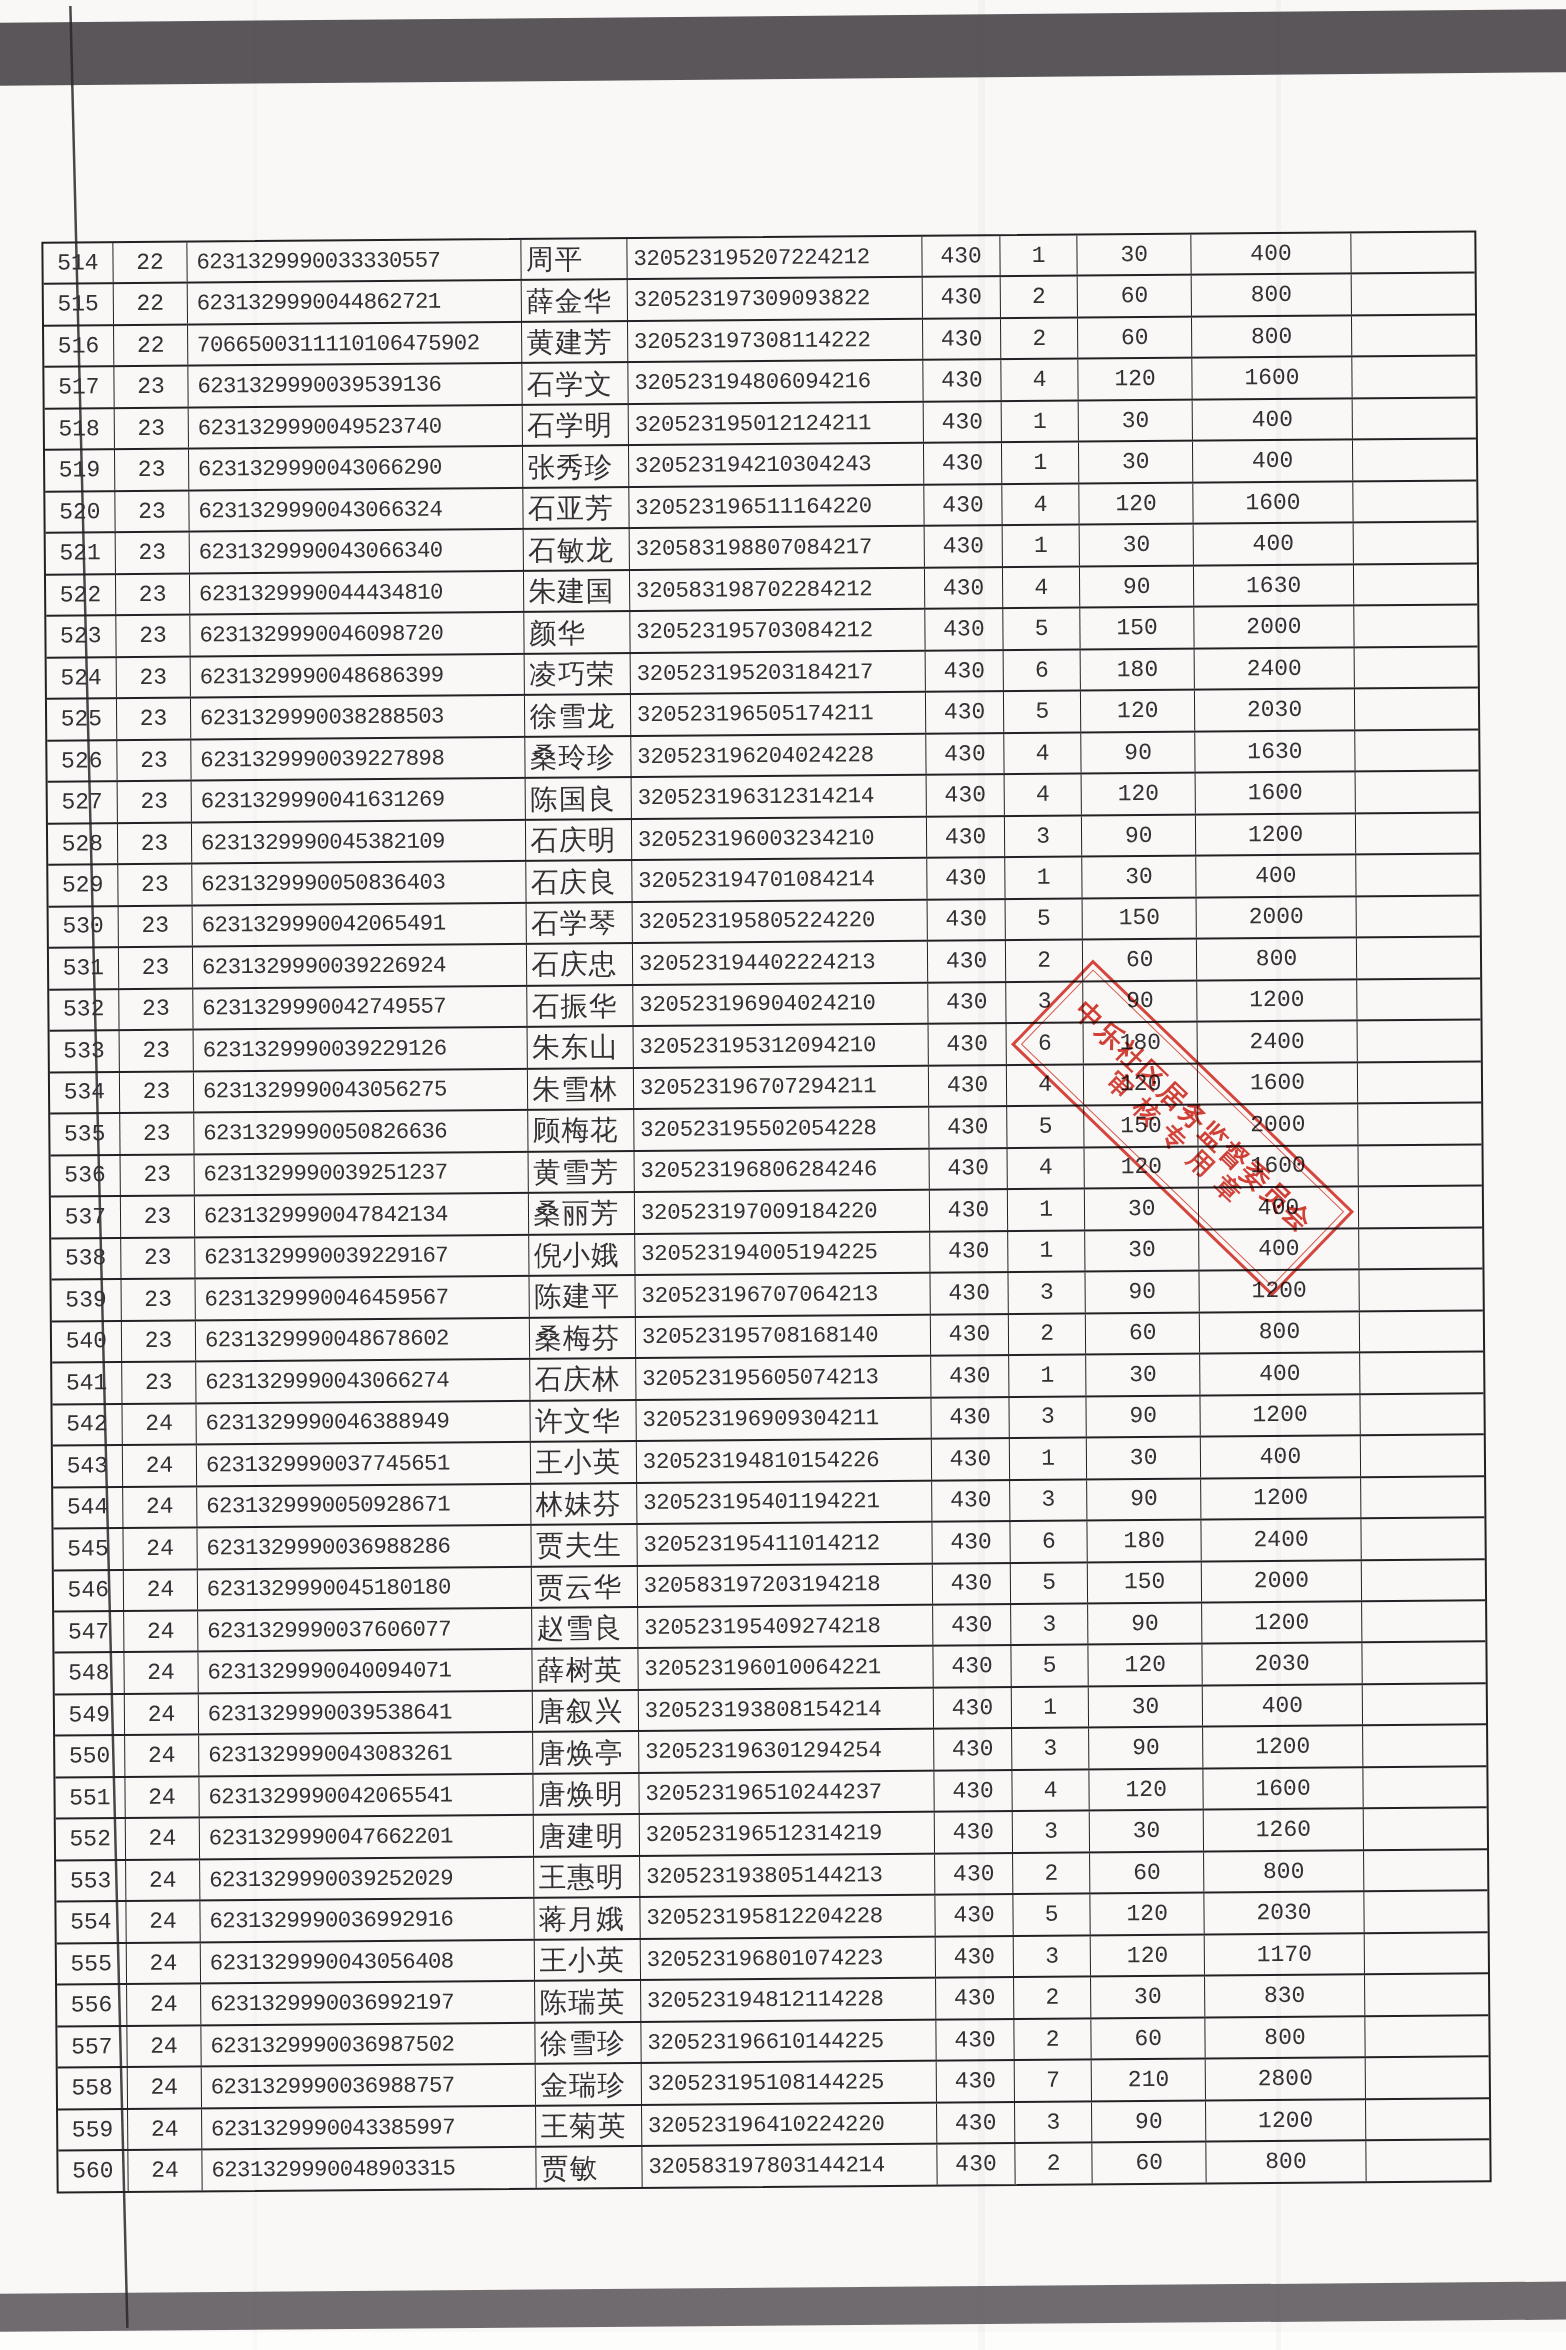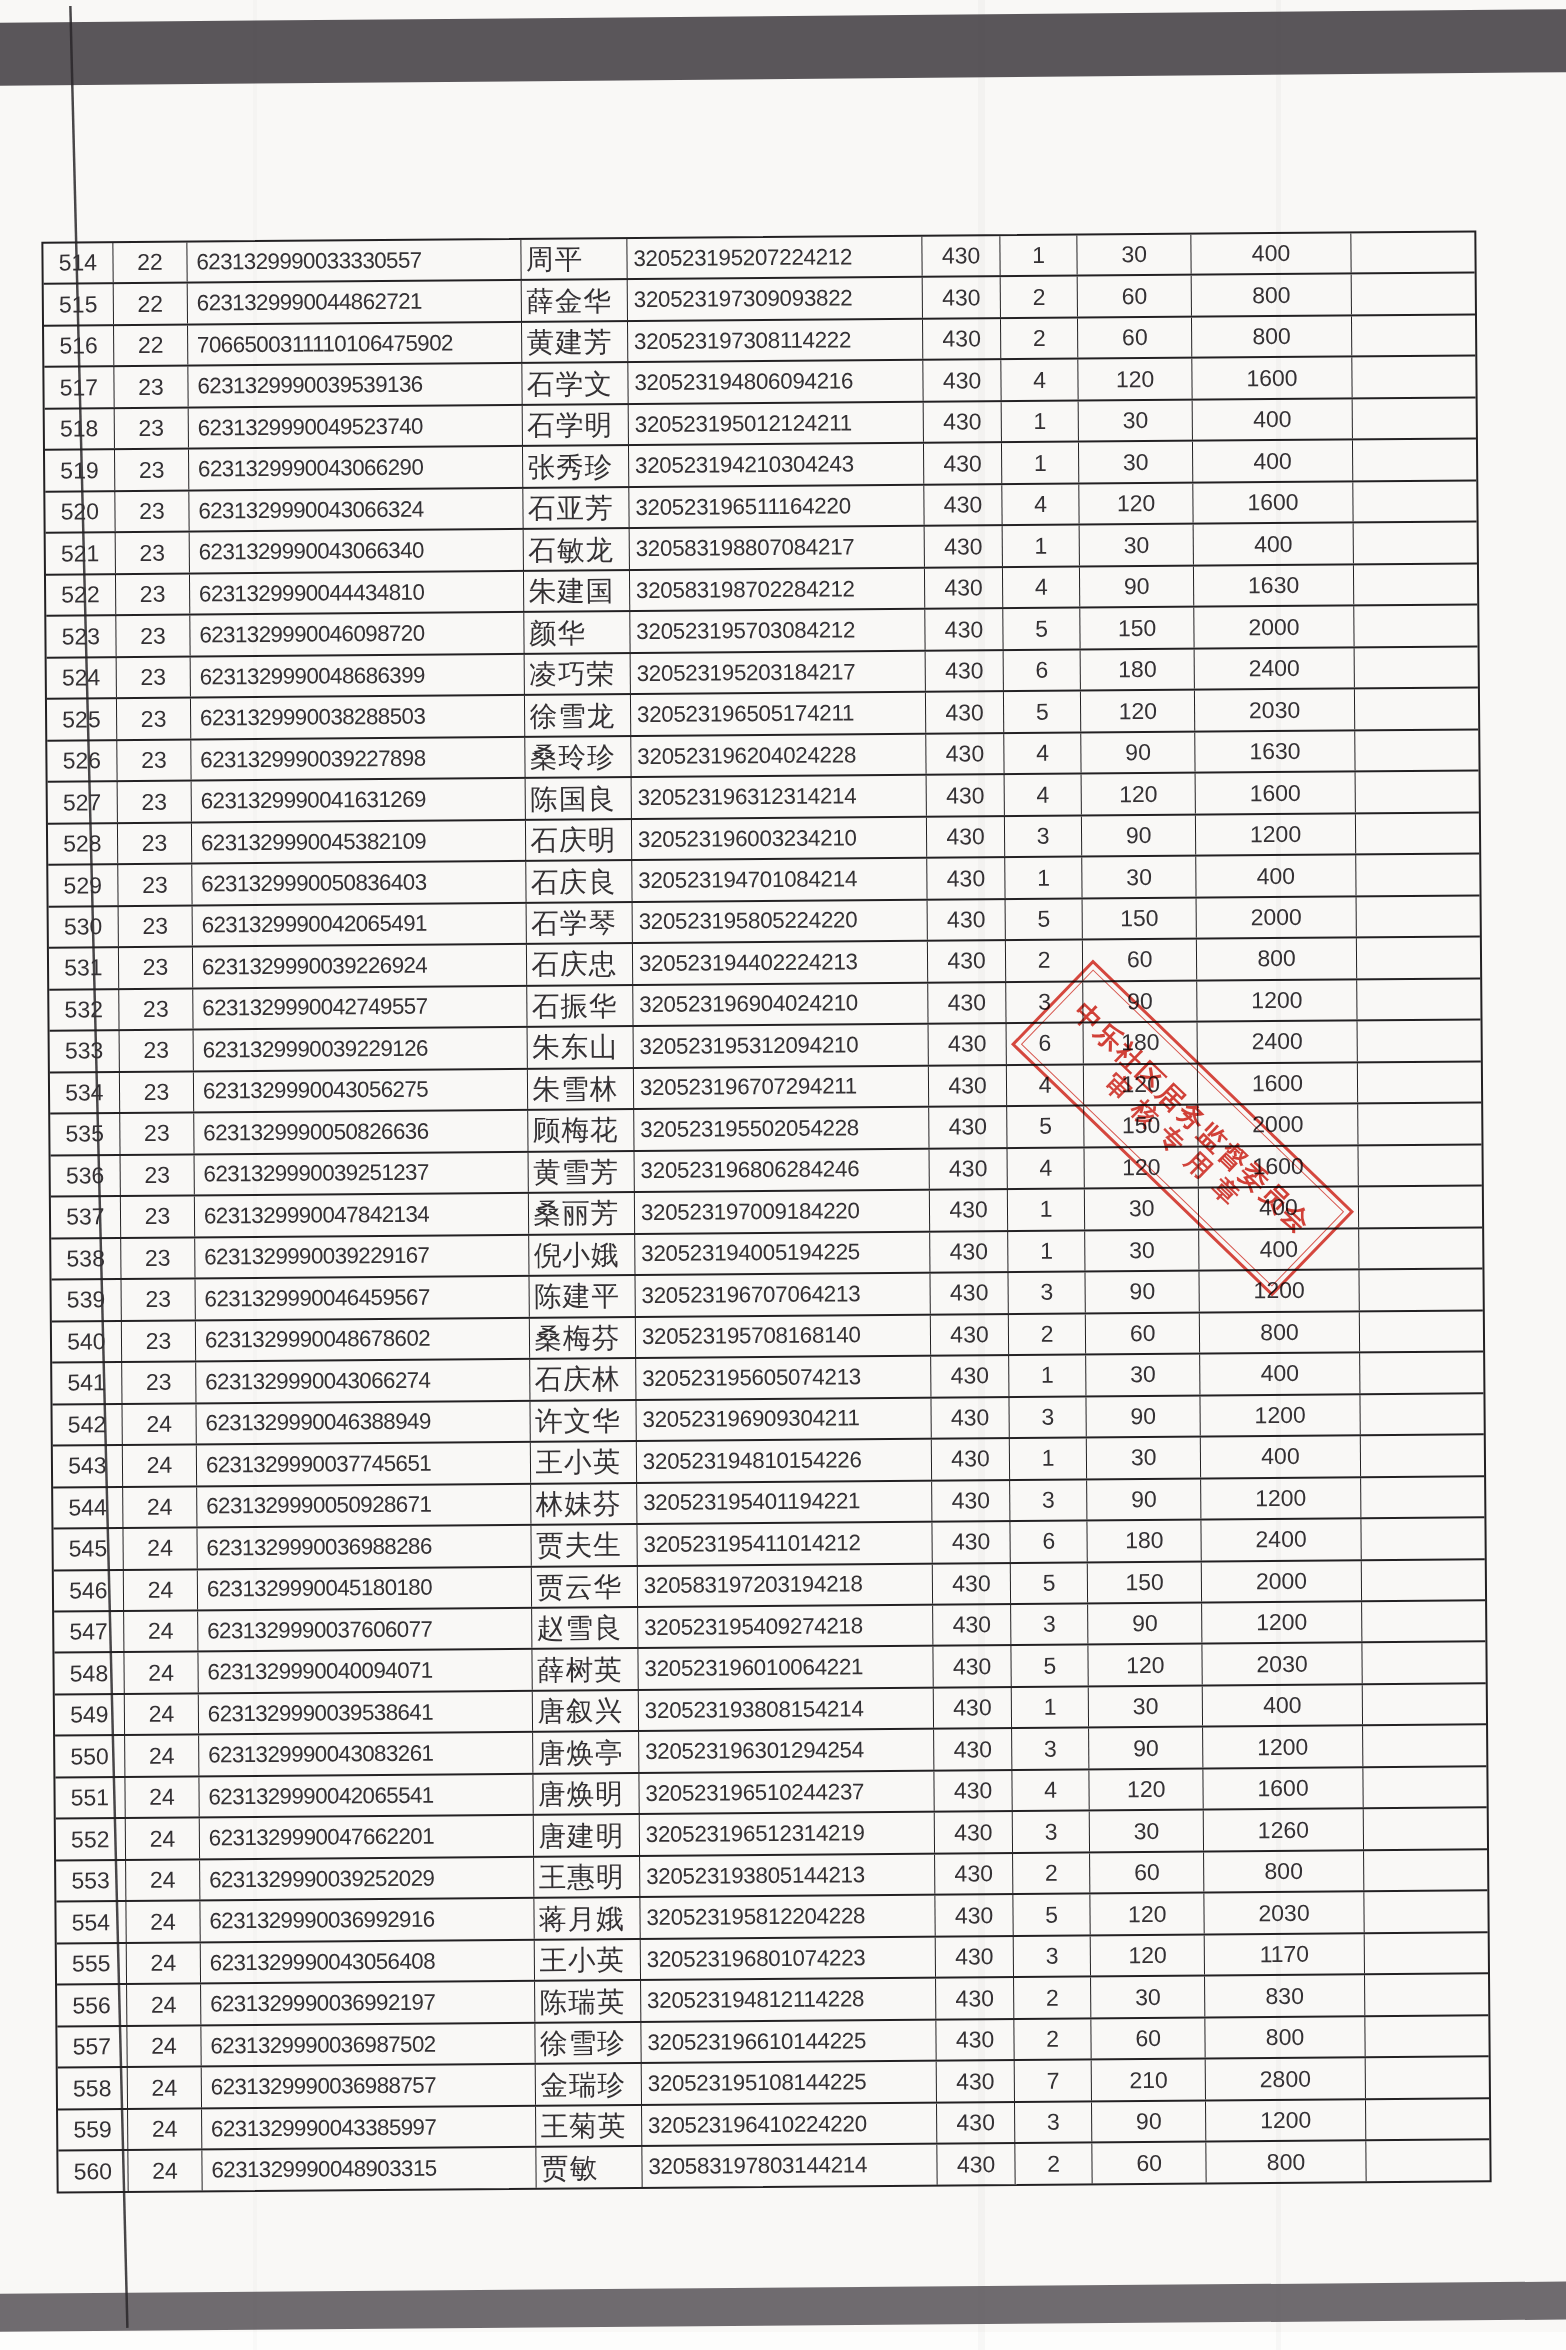--- a/index.html
+++ b/index.html
@@ -1,21 +1,21 @@
 <!DOCTYPE html>
 <html style="font-size:15px"><head>
 <meta charset="utf-8">
 <style>
   html,body{margin:0;padding:0;background:#ffffff;}
   .page{
     position:relative;
     width:1566px;height:2350px;
     background:#f9f8f6;
     overflow:hidden;
-    font-family:Liberation Sans, sans-serif;
+    font-family:Liberation Mono, monospace;
     color:#343134;
   }
   
   .band-top{
     position:absolute;left:-19px;top:23px;width:1617px;height:63px;
     background:#5a565a;
     transform:rotate(-0.5deg);
     transform-origin:left center;
   }
   .band-bottom{

